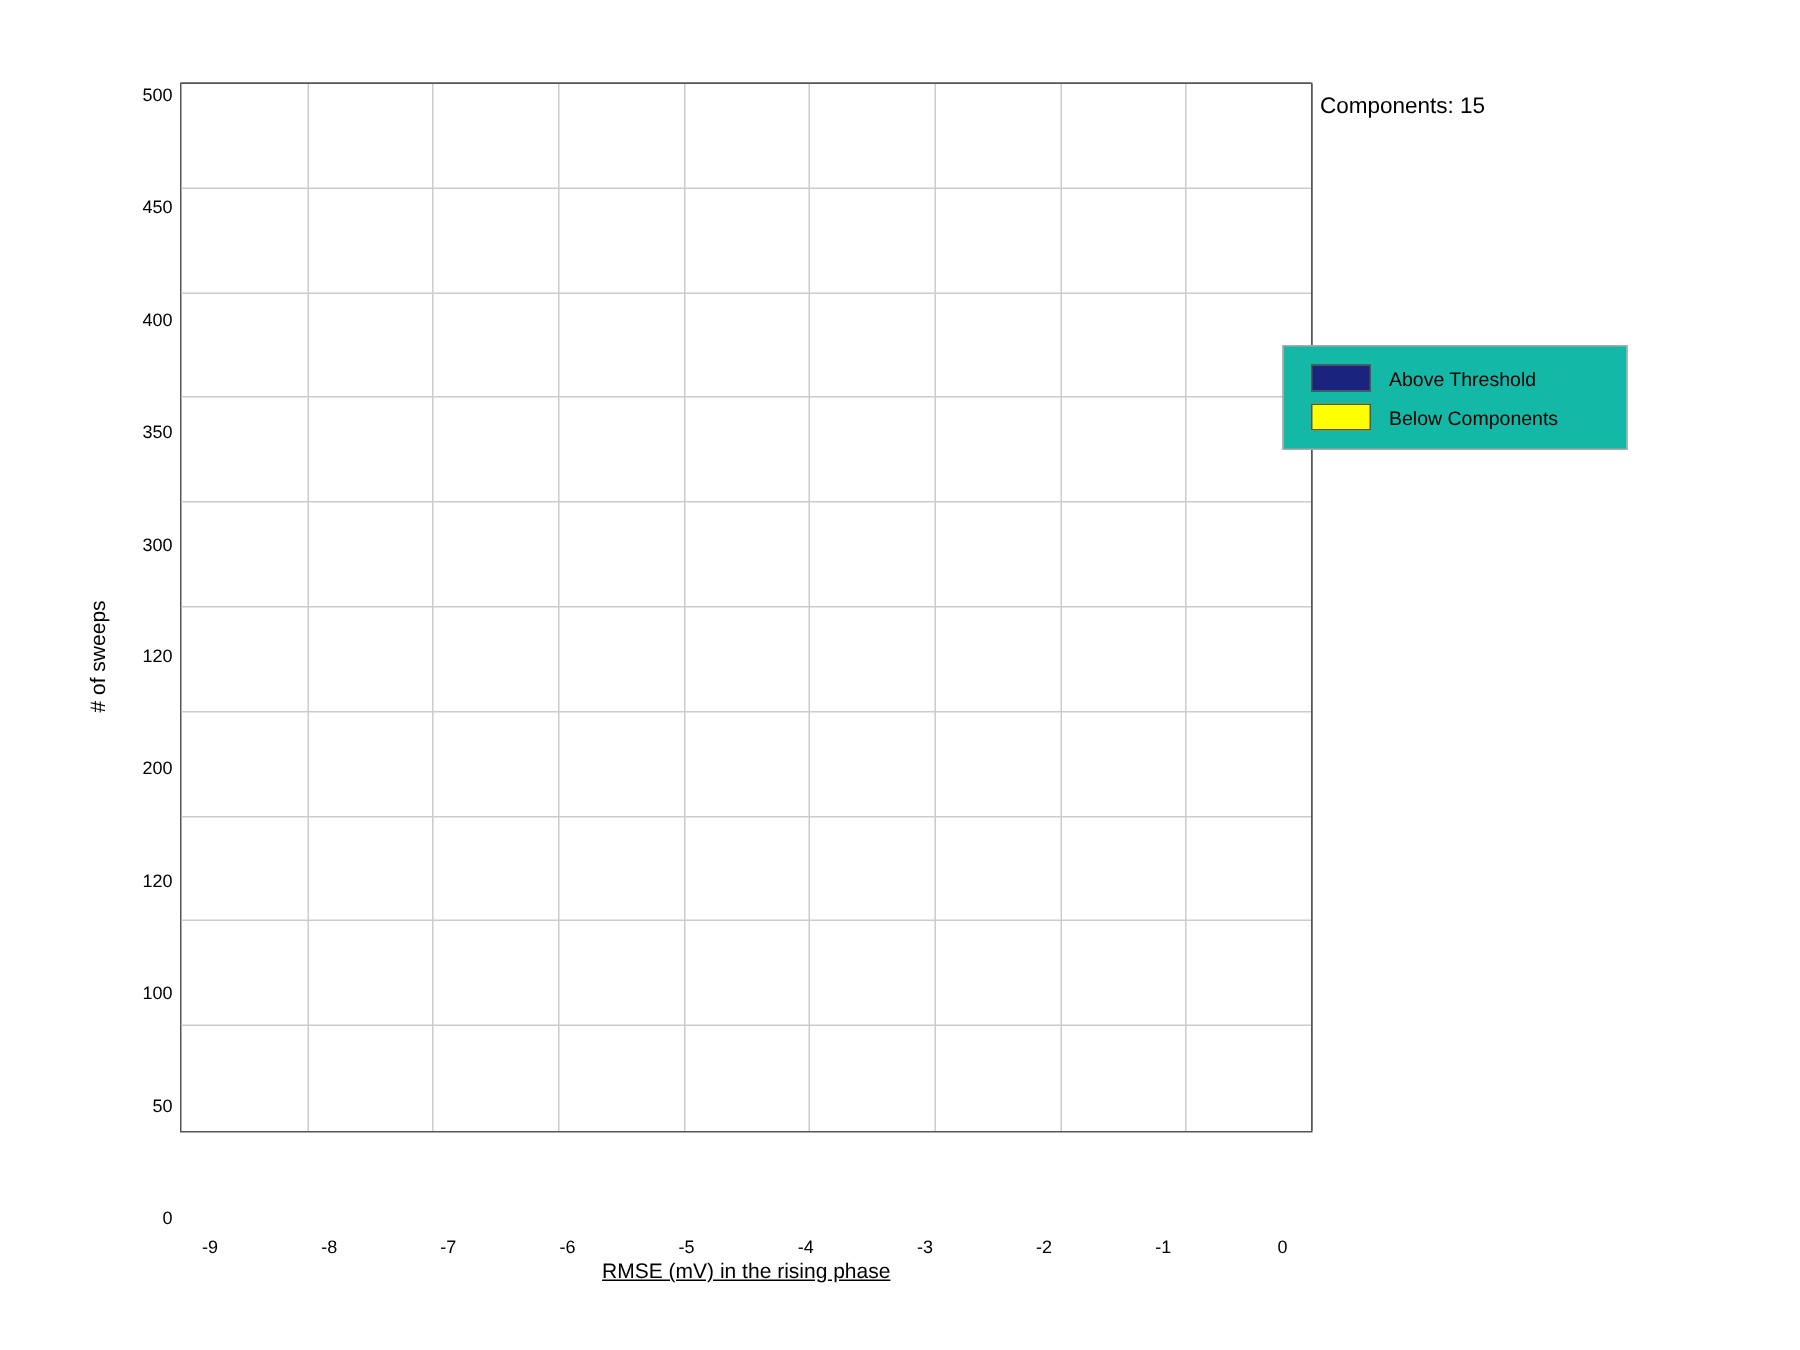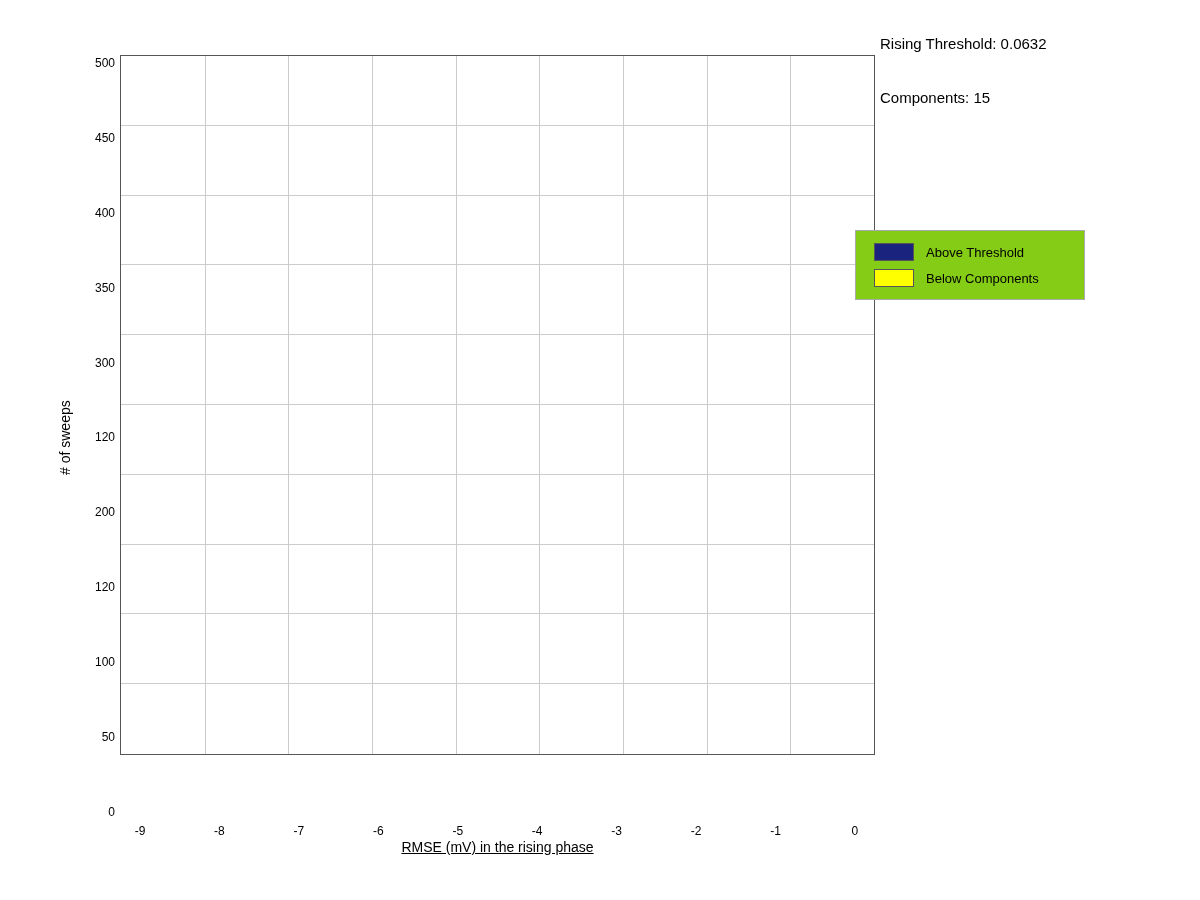--- a/index.html
+++ b/index.html
@@ -87,21 +87,21 @@
       margin-bottom: 20px;
       line-height: 1.8;
     }
     
     .legend-box {
       position: absolute;
       top: 230px;
       left: 855px;
       border: 1px solid #aaa;
       padding: 12px 18px;
-      background: #84cc16;
+      background: #14b8a6;
       width: 230px;
     }
     .legend-item {
       display: flex;
       align-items: center;
       margin-bottom: 8px;
     }
     .legend-item:last-child {
       margin-bottom: 0;
     }
@@ -183,21 +183,20 @@
         <span class="x-tick-label">0</span>
       </div>
     </div>
 
 
     <div style="text-align:center; font-size:14px; padding-left:65px; margin-top:1px;text-decoration:underline;">RMSE (mV) in the rising phase</div>
   </div>
 
   <div class="info-panel">
     <div class="info-text">
-      <div>Rising Threshold: 0.0632</div>
       <br>
       <div>Components: 15</div>
     </div>
   </div>
 
   <div class="legend-box">
     <div class="legend-item">
       <div class="legend-color-box above-color"></div>
       <span class="legend-label">Above Threshold</span>
     </div>

